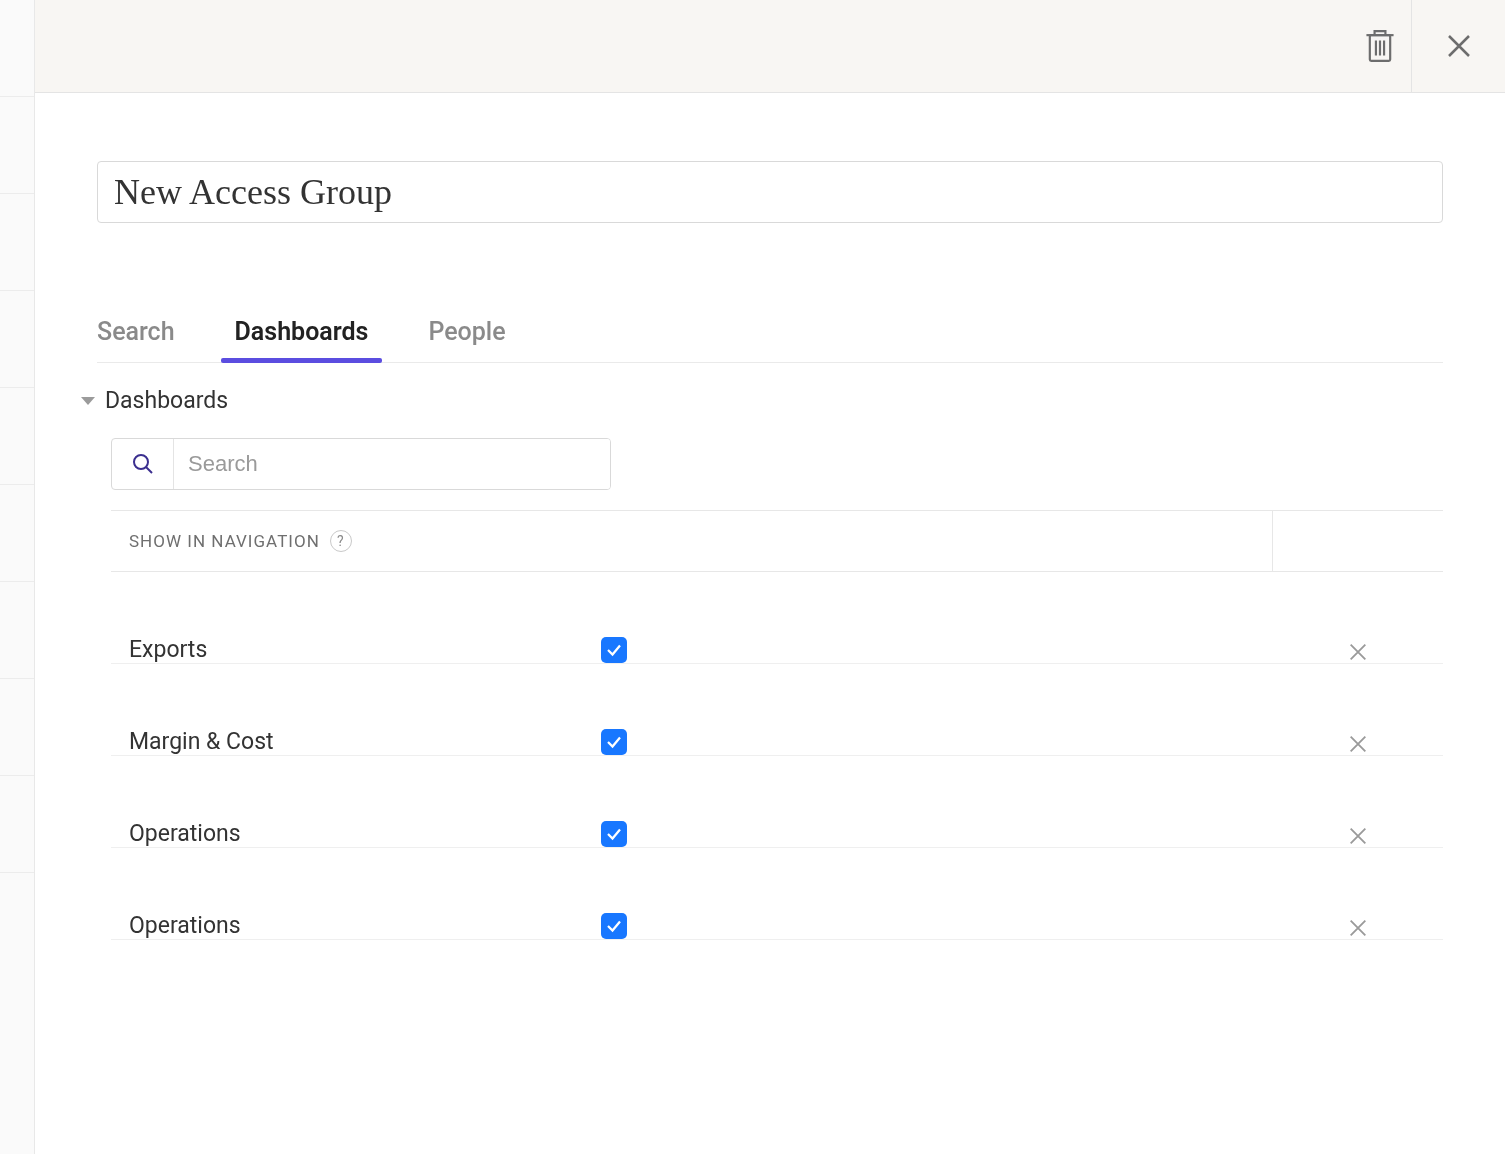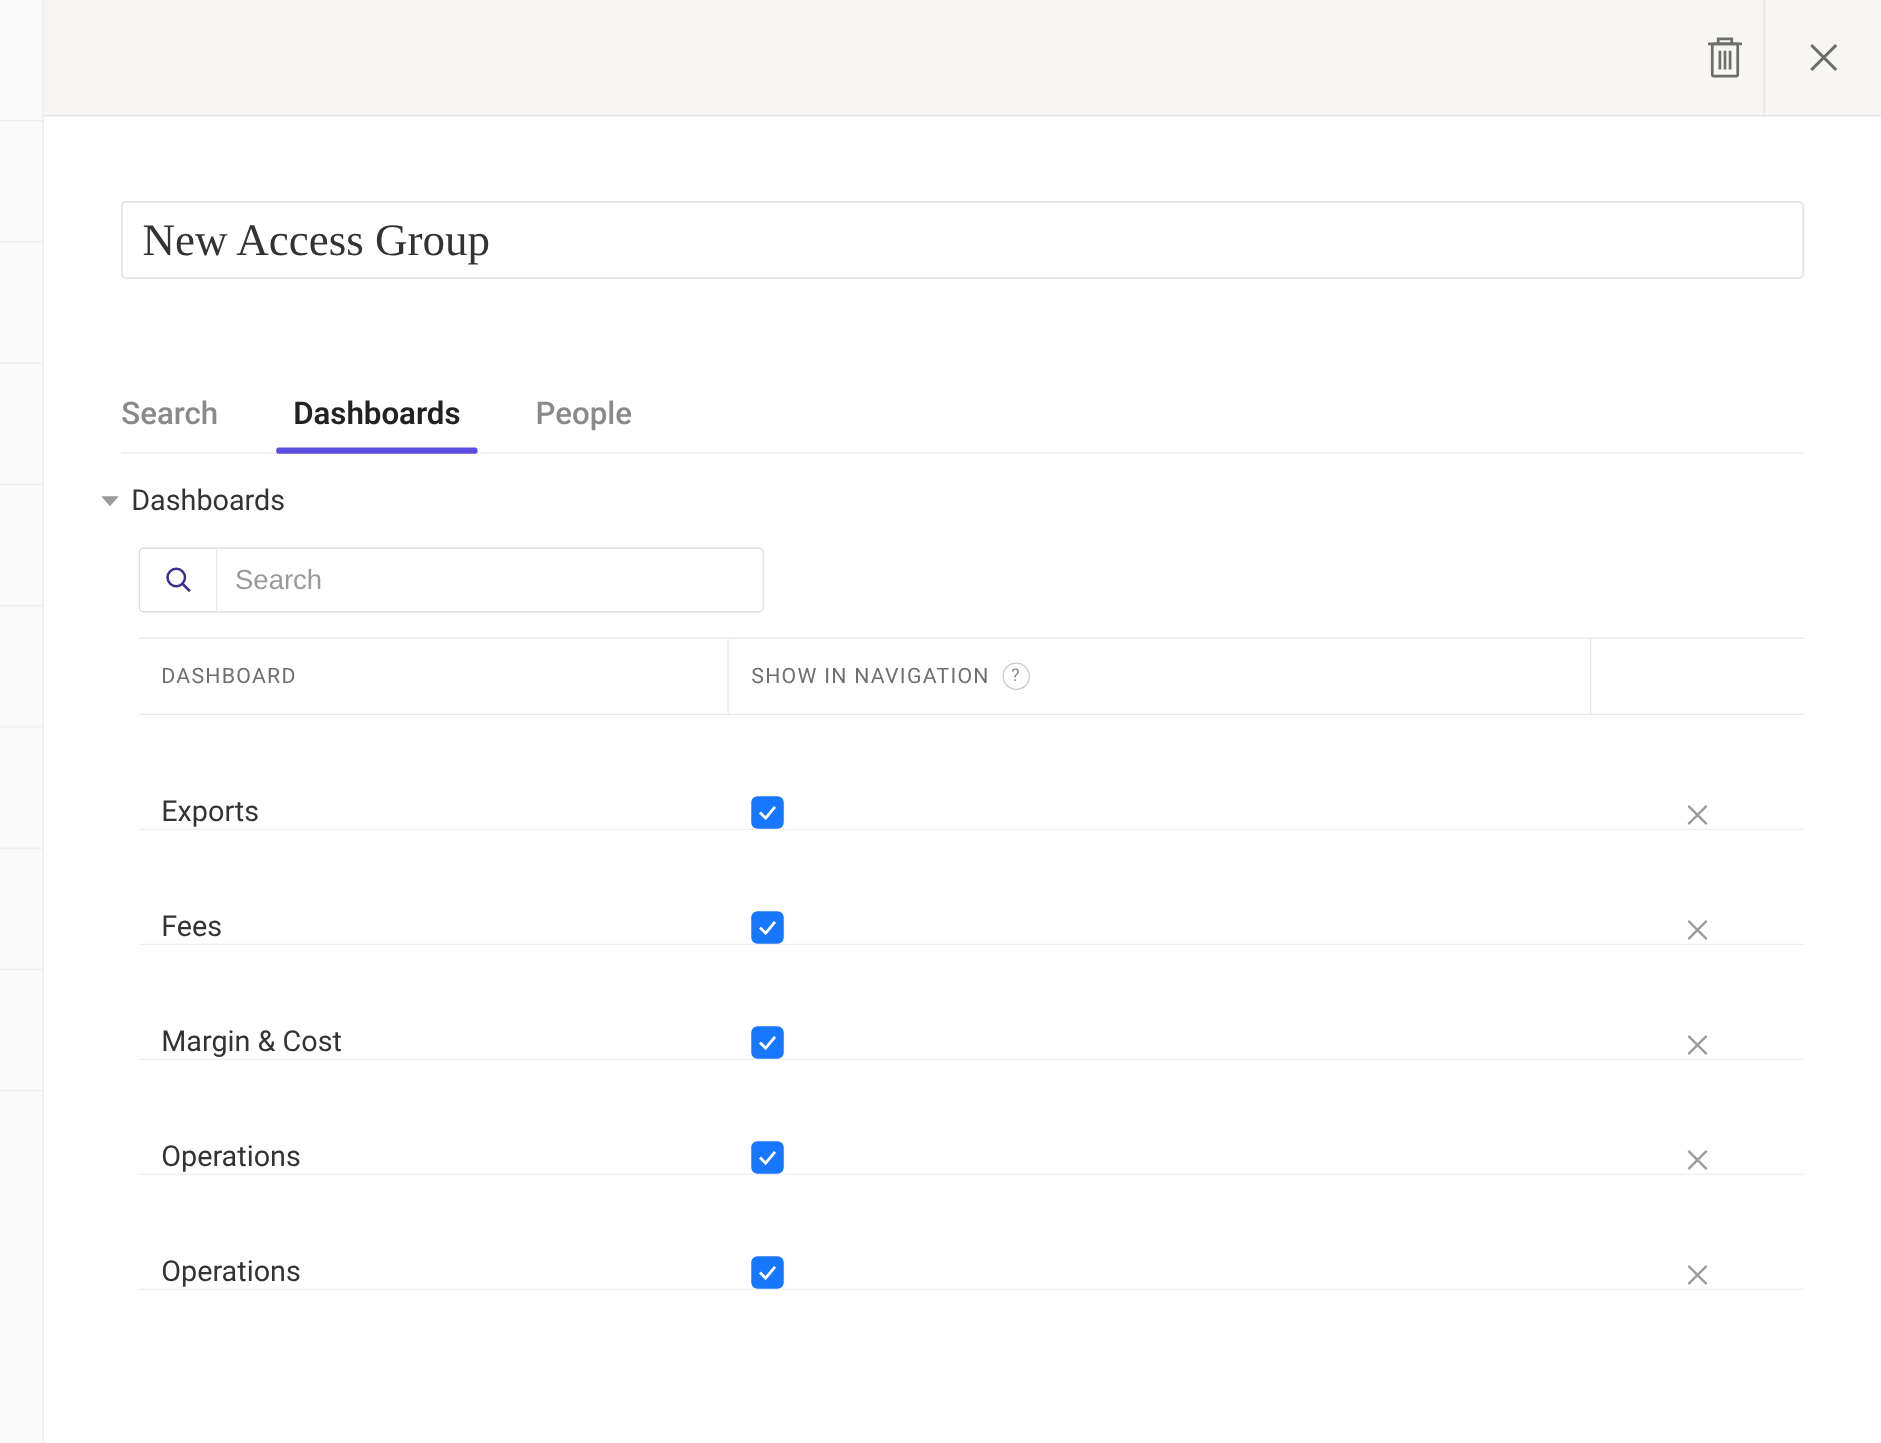--- a/index.html
+++ b/index.html
@@ -274,44 +274,30 @@
             <circle cx="10" cy="10" r="7"></circle>
             <path d="M15 15 L21 21"></path>
           </svg>
         </div>
         <input class="search-input" placeholder="Search" style="">
       </div>
 
       <div class="grid">
 
         <div class="grid-header">
-          <div class="col-name">DASHBOARD</div>
           <div class="col-show">
             <span>SHOW IN NAVIGATION</span>
             <span class="help-q">?</span>
           </div>
           <div class="col-act"></div>
         </div>
 
         <div id="rows">
             <div class="grid-row">
               <div class="row-name">Exports</div>
-              <div class="row-check"><span class="chk">
-                  <svg viewBox="0 0 24 24">
-                    <path d="M4 12 L10 18 L20 6"></path>
-                  </svg>
-                </span></div>
-              <div class="row-remove">
-                <svg viewBox="0 0 24 24" fill="none">
-                  <path d="M4 4 L20 20 M20 4 L4 20"></path>
-                </svg>
-              </div>
-            </div>
-            <div class="grid-row">
-              <div class="row-name">Fees</div>
               <div class="row-check"><span class="chk">
                   <svg viewBox="0 0 24 24">
                     <path d="M4 12 L10 18 L20 6"></path>
                   </svg>
                 </span></div>
               <div class="row-remove">
                 <svg viewBox="0 0 24 24" fill="none">
                   <path d="M4 4 L20 20 M20 4 L4 20"></path>
                 </svg>
               </div>

